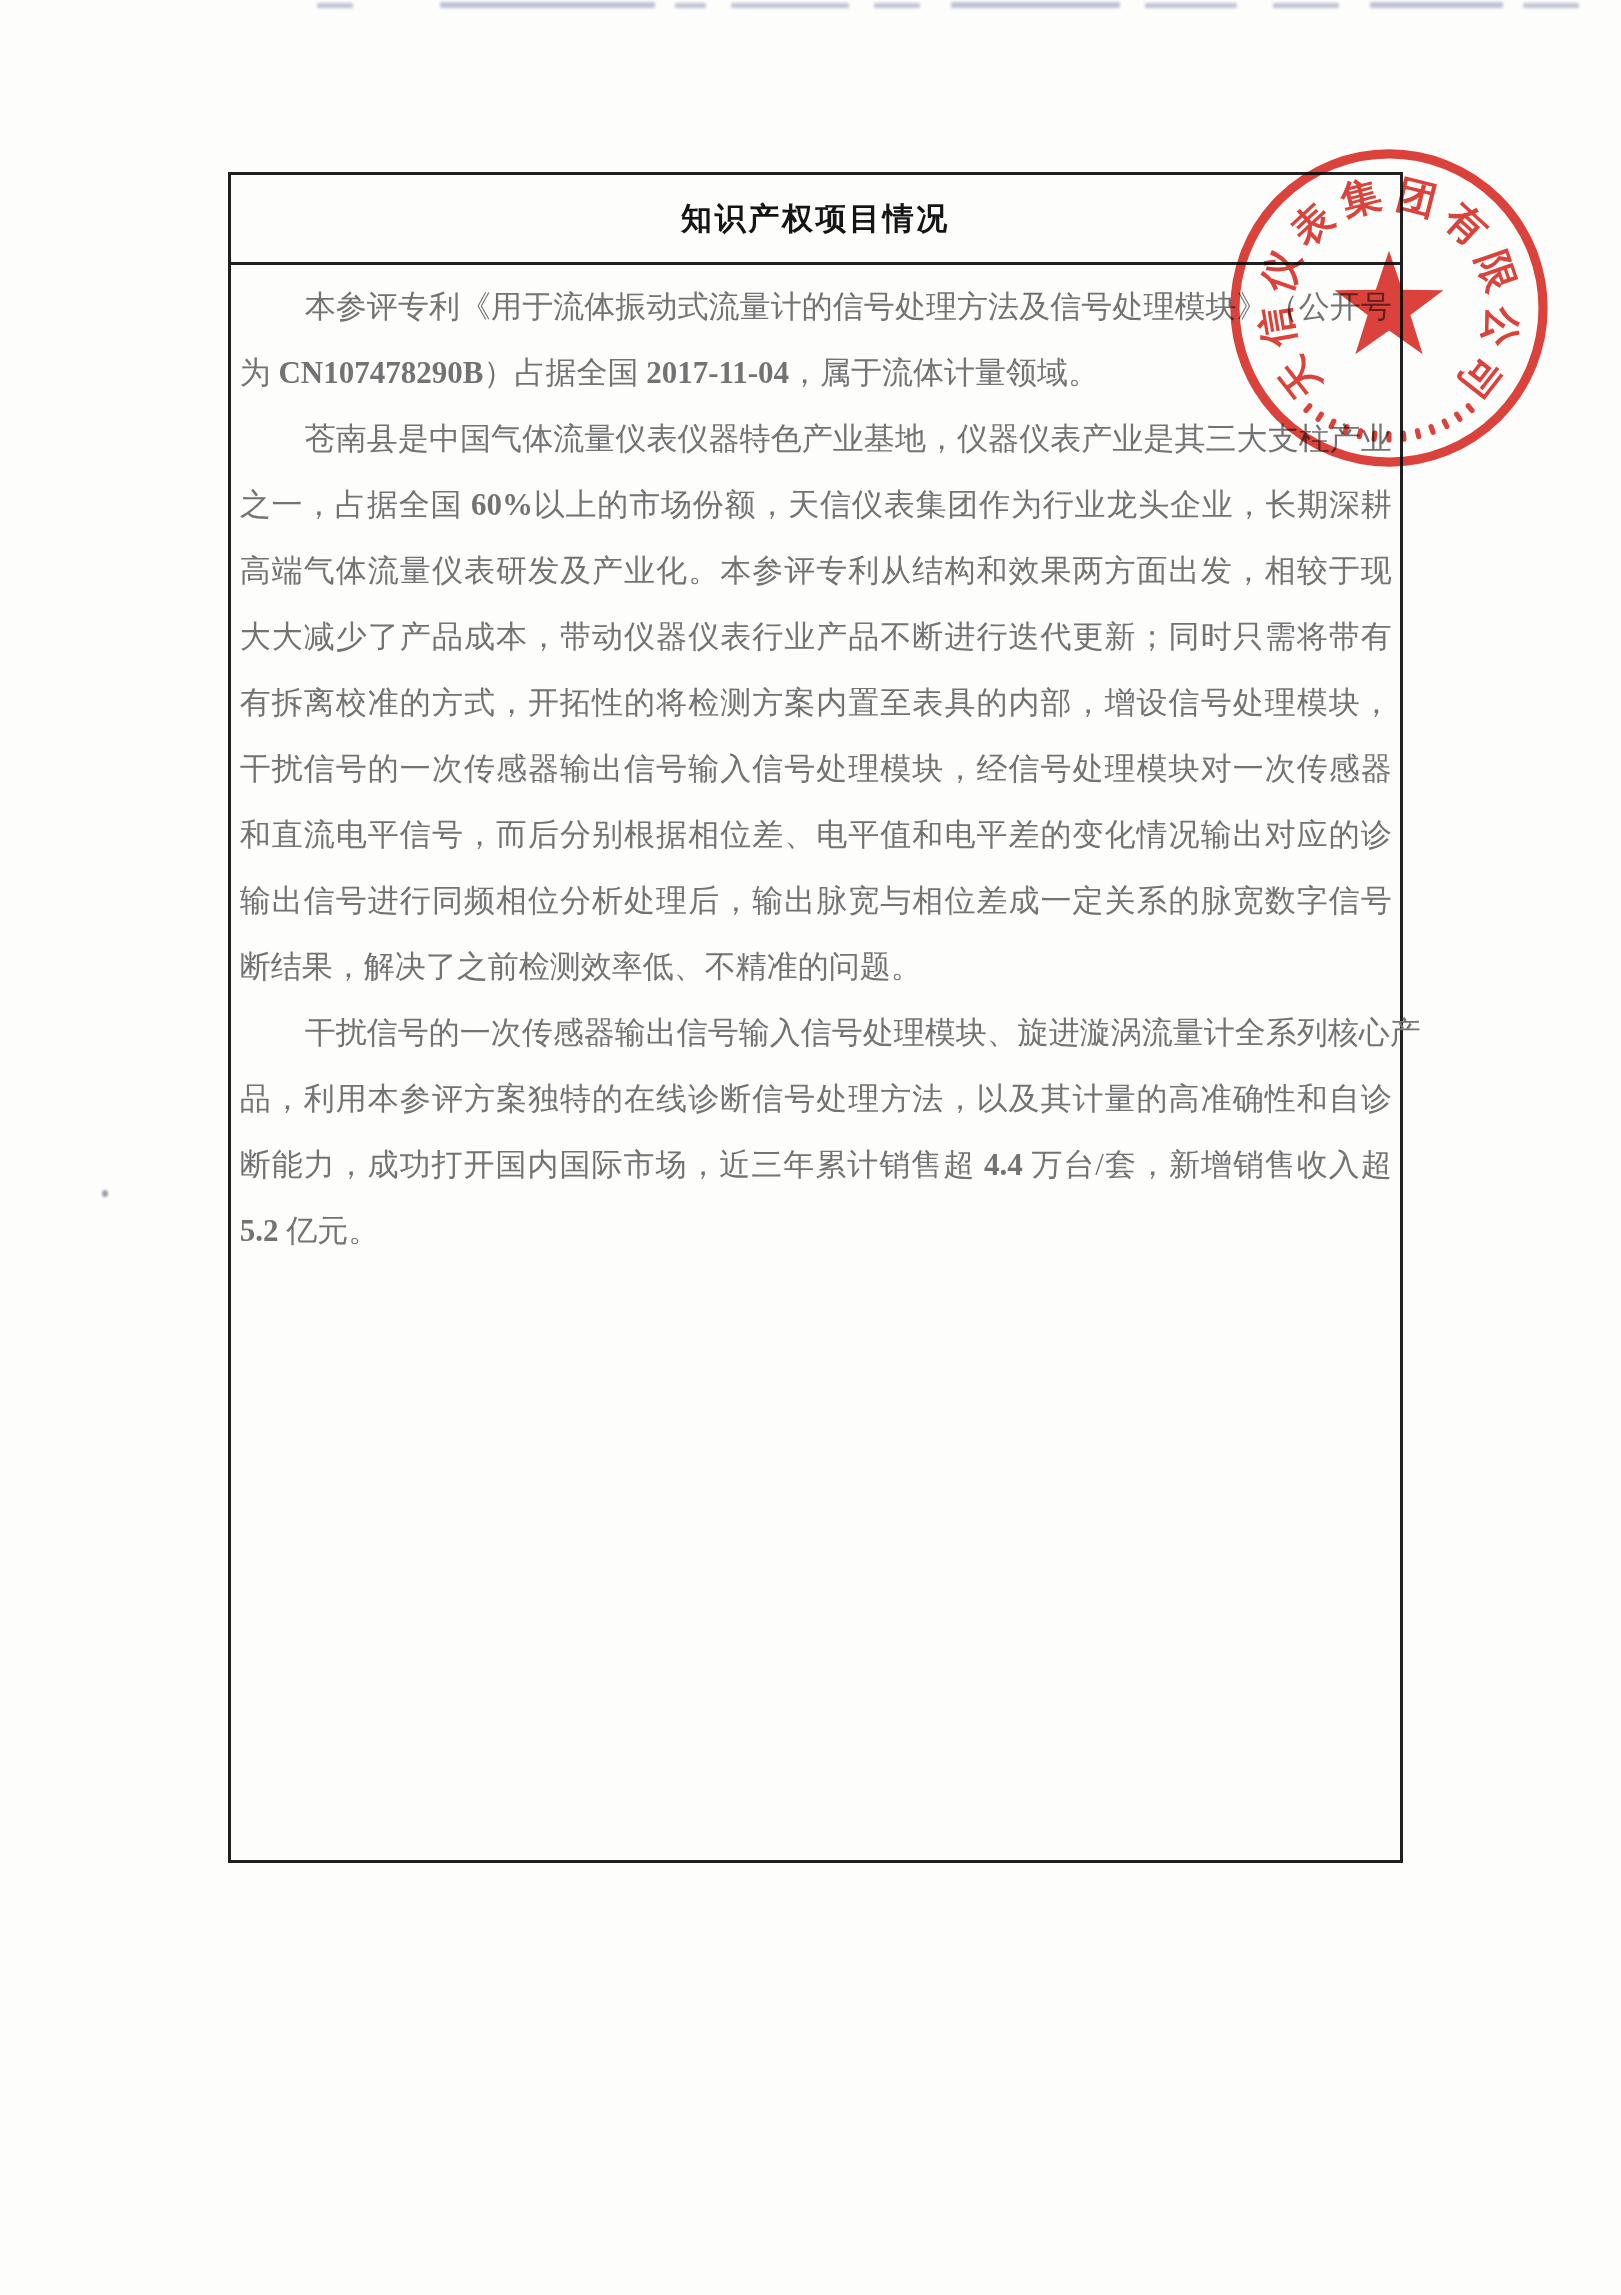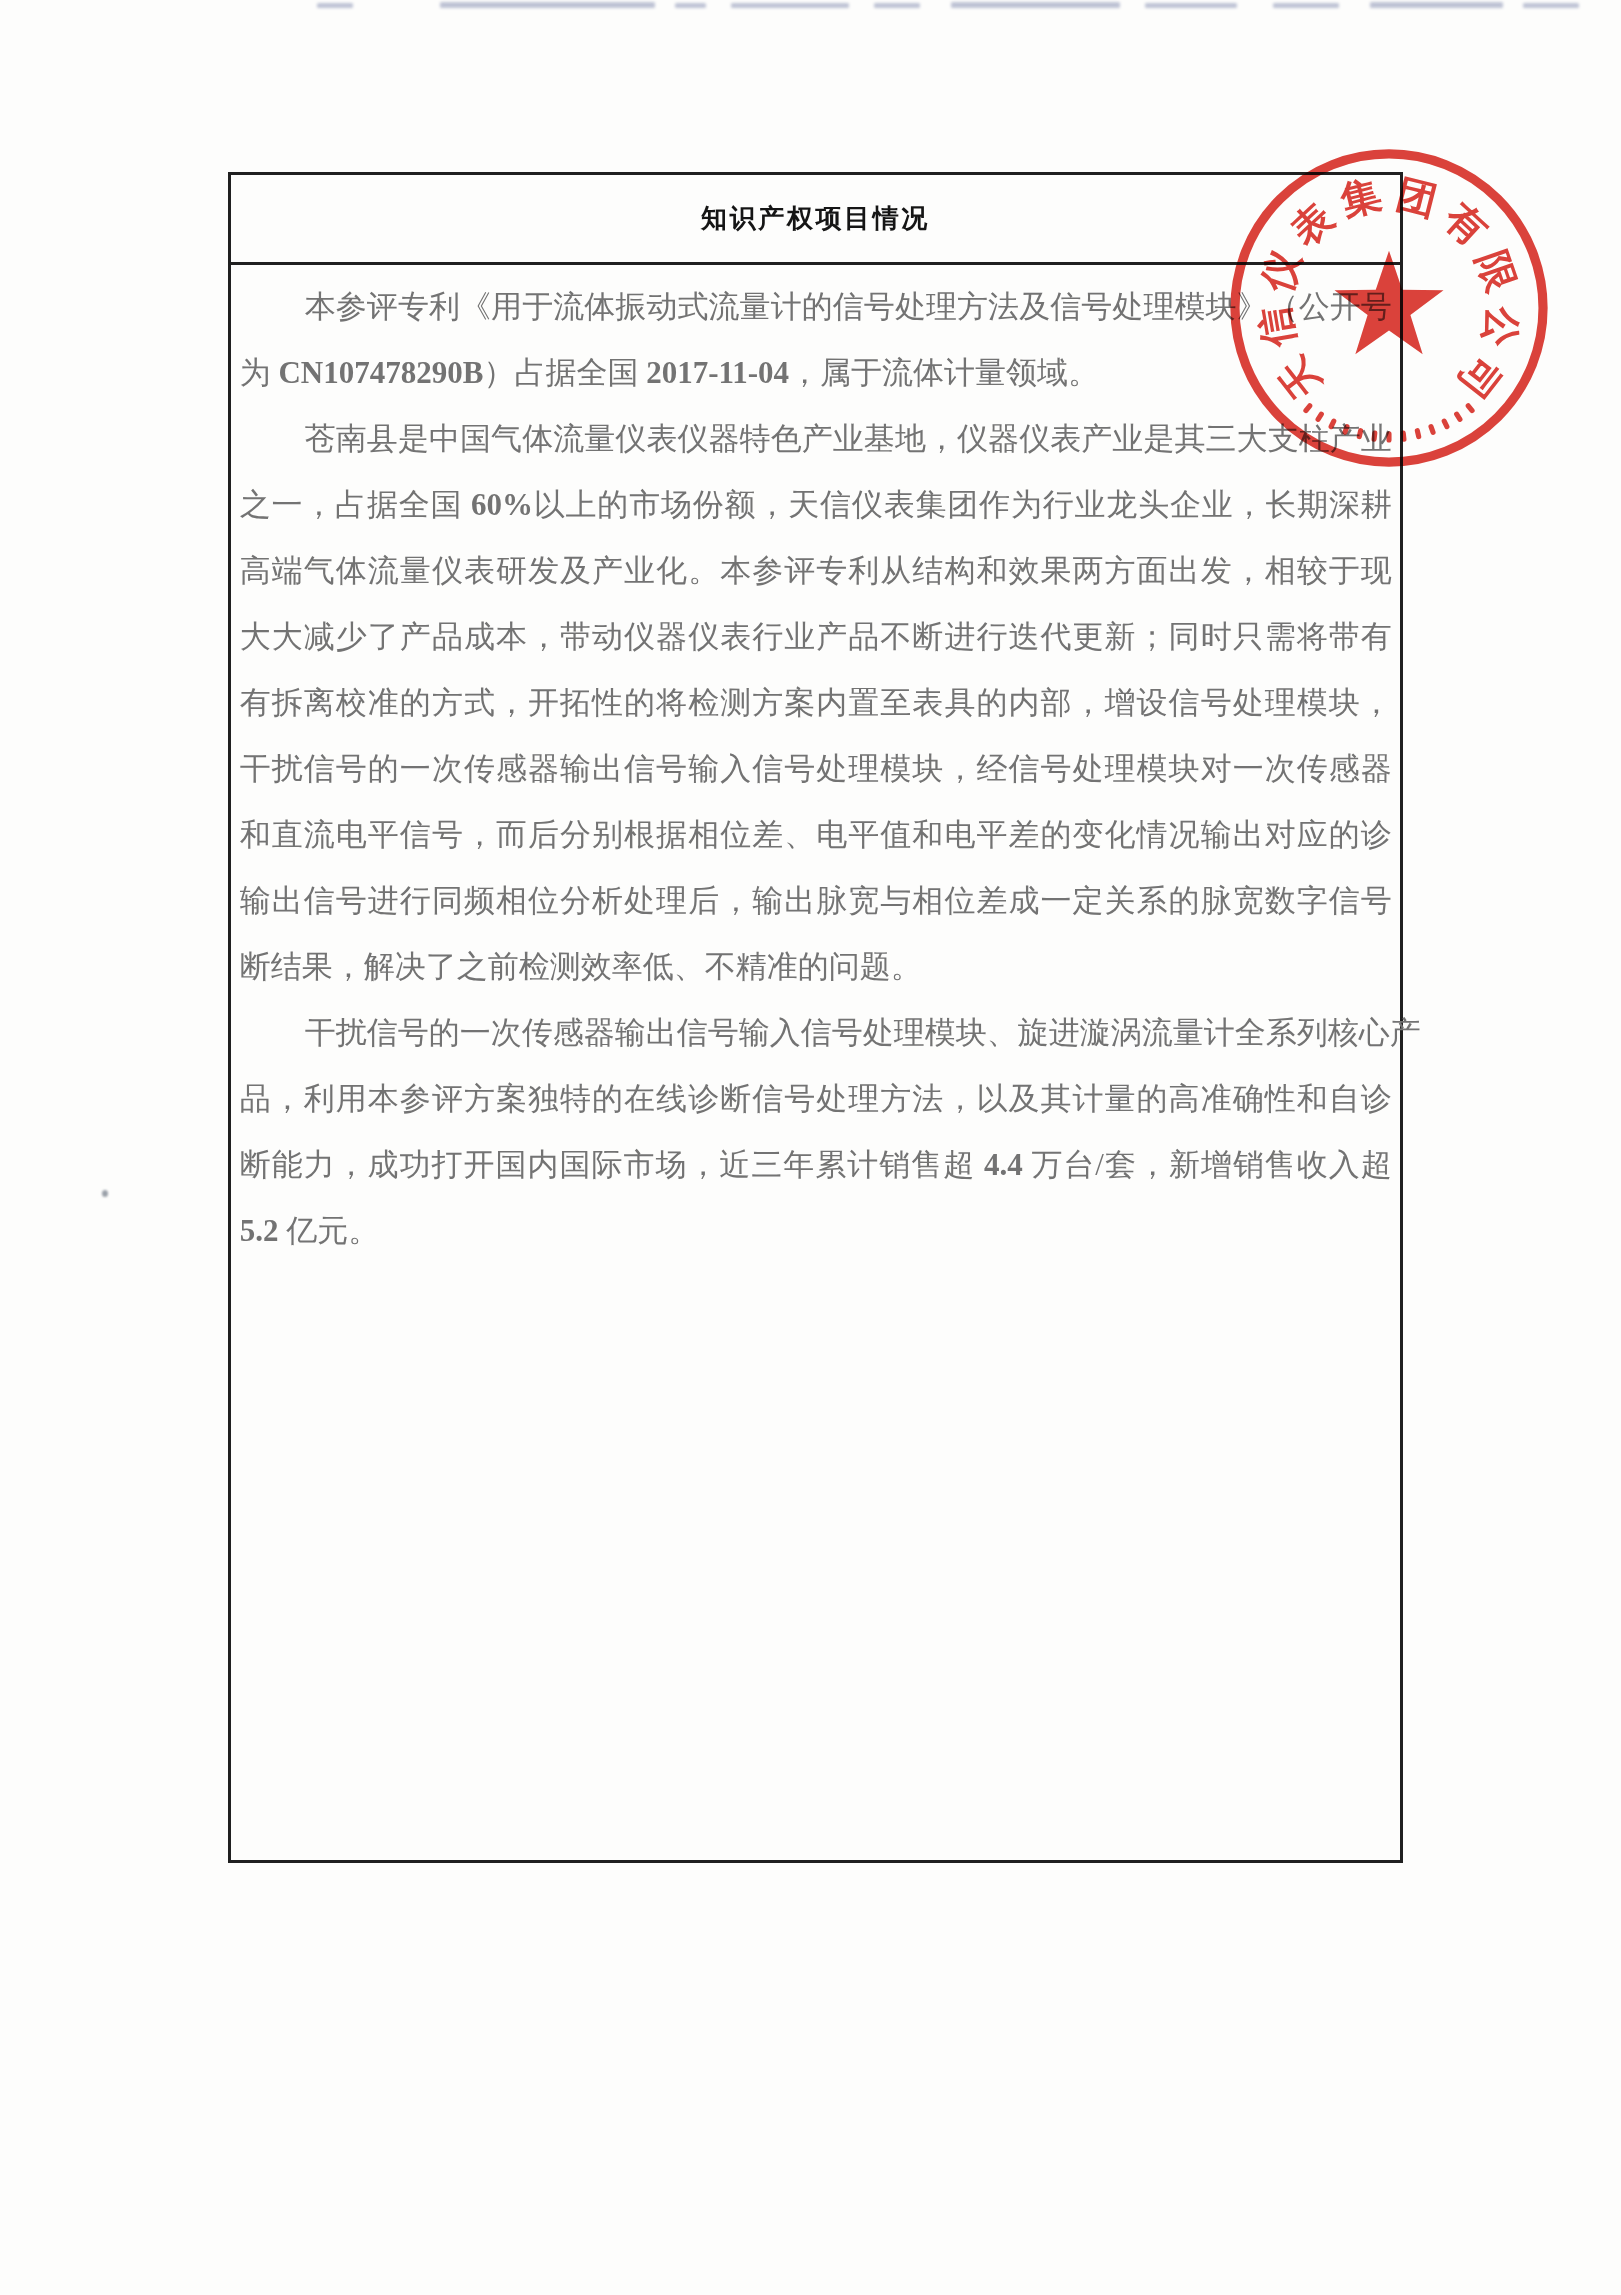--- a/index.html
+++ b/index.html
@@ -16,21 +16,21 @@
   
   .doc-box{
     position:absolute;left:228px;top:172px;width:1169px;height:1685px;
     border:3.1px solid #202020;background:transparent;
   }
   .doc-header{
     height:87px;border-bottom:3.1px solid #202020;
     display:flex;align-items:center;justify-content:center;
   }
   .doc-title{
-    font-size:26px;font-weight:700;letter-spacing:2.6px;color:#151515;
+    font-size:31px;font-weight:700;letter-spacing:2.6px;color:#151515;
   }
   .doc-body{
     padding:9.2px 8.2px 0 8.7px;
     font-size:31px;line-height:66px;color:#737373;
   }
   .line{
     text-align:justify;text-align-last:justify;white-space:nowrap;
     height:66px;
   }
   .line.end{text-align-last:left;}

